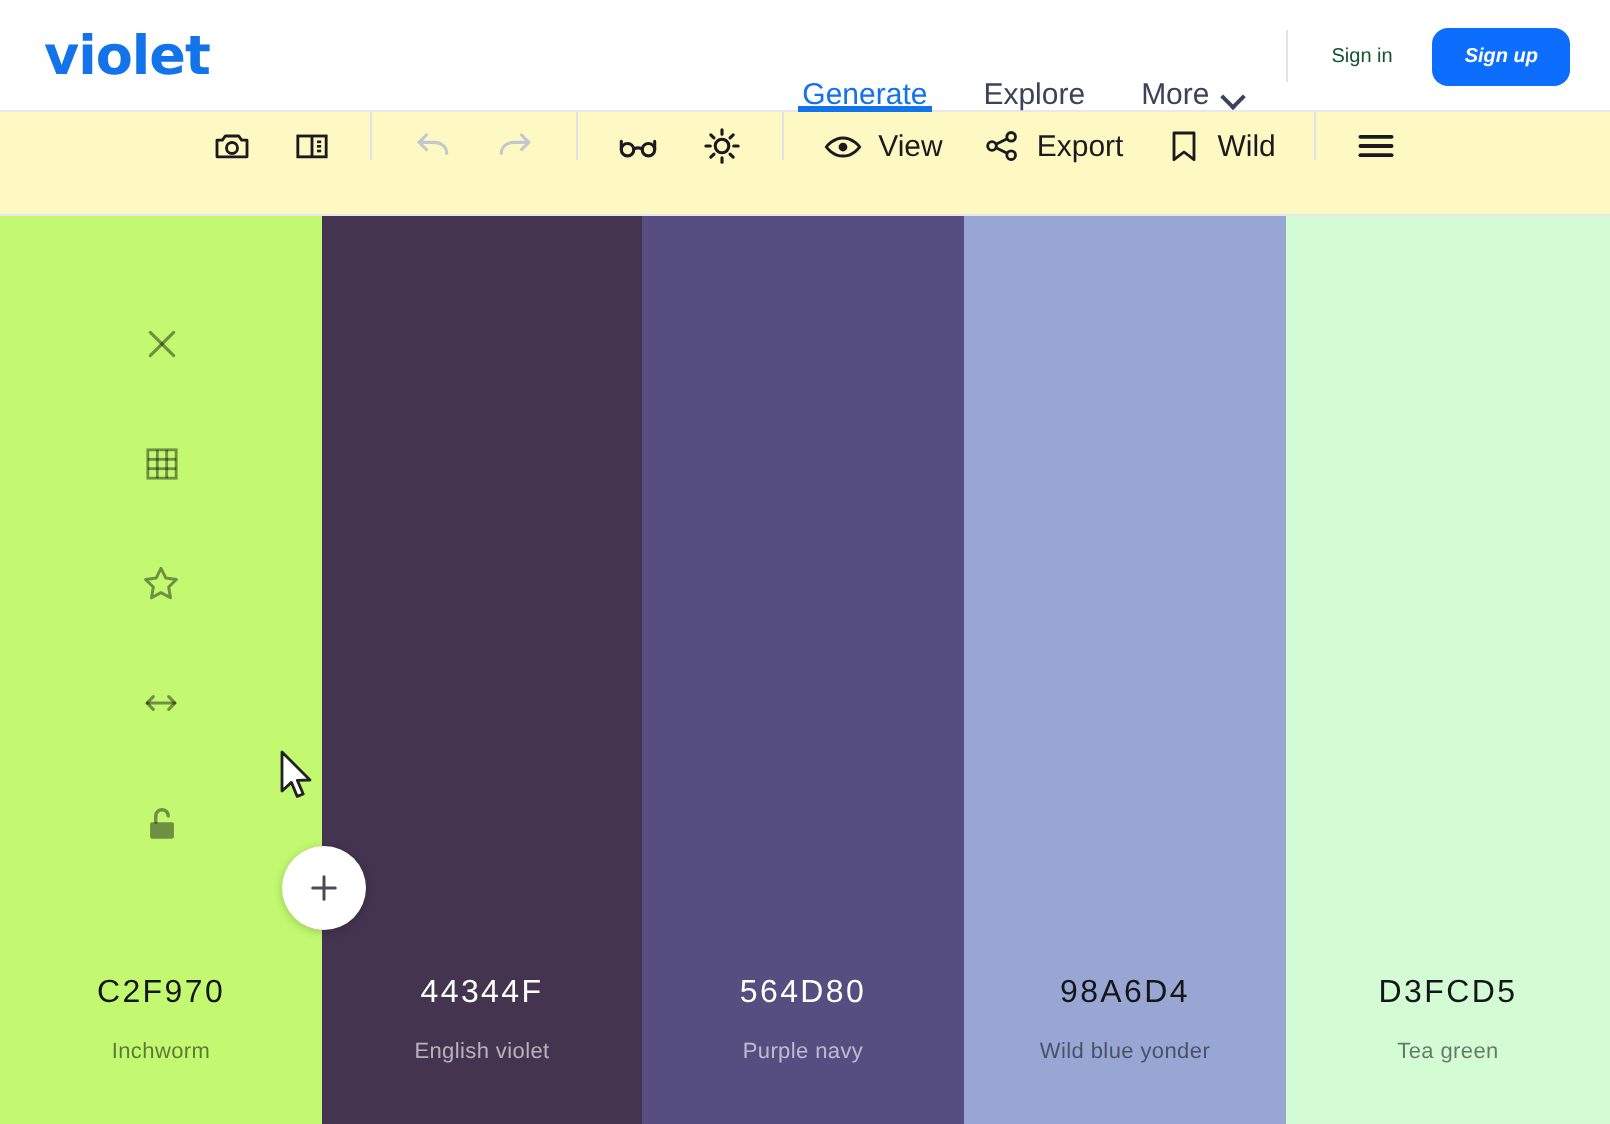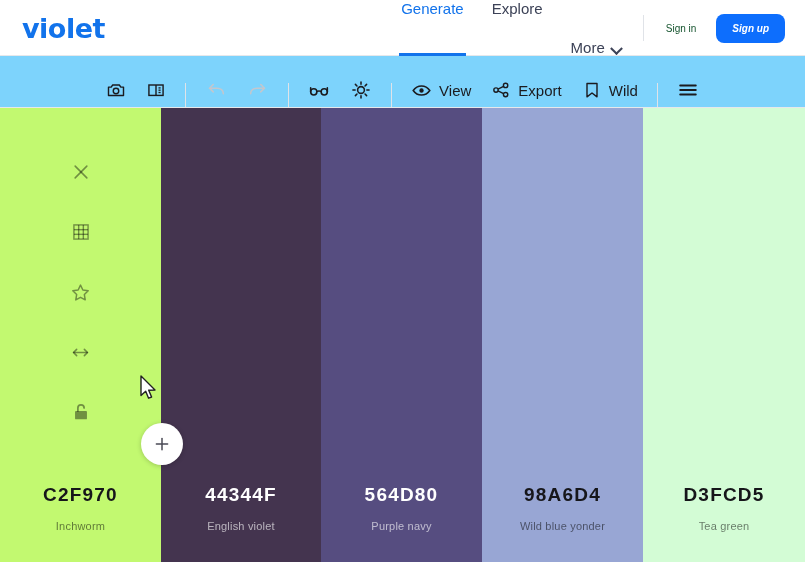--- a/index.html
+++ b/index.html
@@ -25,21 +25,21 @@
     color: #1273eb;
     font-family: "DejaVu Sans", sans-serif;
   }
   .nav {
     position: absolute; right: 20px; top: 0; height: 56px;
     display: flex; align-items: center; gap: 0;
   }
   .nav-link {
     font-size: 15px; color: #3c4257;
     padding: 0 14px; height: 56px;
-    display: flex; align-items: flex-start;
+    display: flex; align-items: flex-end;
     cursor: pointer; position: relative;
   }
   .nav-link.active { color: #1273eb; }
   .nav-link.active::after {
     content: ""; position: absolute;
     left: 12px; right: 12px; bottom: 0; height: 3px;
     background: #1273eb;
   }
   .nav-more { display: flex; align-items: flex-end; gap: 7px; }
   .chev {
@@ -57,23 +57,23 @@
     background: #0d6efd; border: none; border-radius: 8px;
     padding: 9px 16px; cursor: pointer; margin-left: 6px;
     font-family: "Liberation Sans", sans-serif;
     font-style: italic;
   }
 
   
   .toolbar {
     position: absolute; top: 56px; left: 0;
     width: 805px; height: 52px;
-    background: #7dd3fc;
+    background: #fef9c3;
     border-bottom: 1px solid #e6e8eb;
-    display: flex; align-items: flex-end; justify-content: center;
+    display: flex; align-items: flex-start; justify-content: center;
     gap: 0;
   }
   .tb-btn {
     display: flex; align-items: center; gap: 7px;
     height: 34px; padding: 0 10px;
     cursor: pointer; color: #1b1b1f;
     font-size: 15px;
     border-radius: 5px;
   }
   .tb-btn.dim { color: #c3c7ce; cursor: default; }
@@ -95,21 +95,21 @@
     position: absolute; left: 0; right: 0; top: 53px;
     display: flex; flex-direction: column; align-items: center;
     gap: 34px;
   }
   .sw-tool {
     width: 26px; height: 26px;
     display: flex; align-items: center; justify-content: center;
     cursor: pointer;
   }
   .sw-hex {
-    font-size: 19px; font-weight: 700; letter-spacing: 1.2px;
+    font-size: 16px; font-weight: 400; letter-spacing: 1.2px;
     font-family: "Liberation Sans", sans-serif;
     margin-bottom: 14px; cursor: pointer;
   }
   .sw-name {
     font-size: 11px; letter-spacing: 0.2px;
     margin-bottom: 30px; cursor: pointer;
   }
 
   
   .addbtn {

